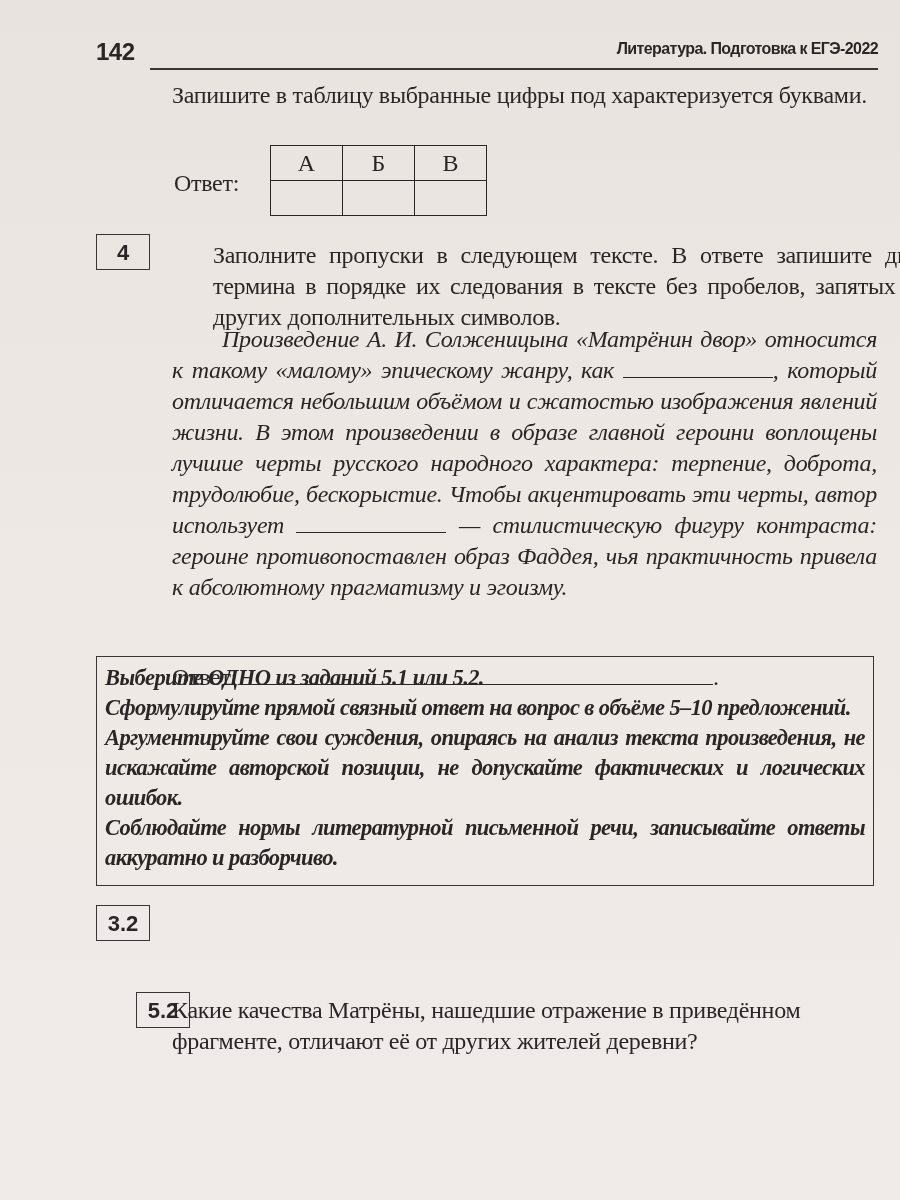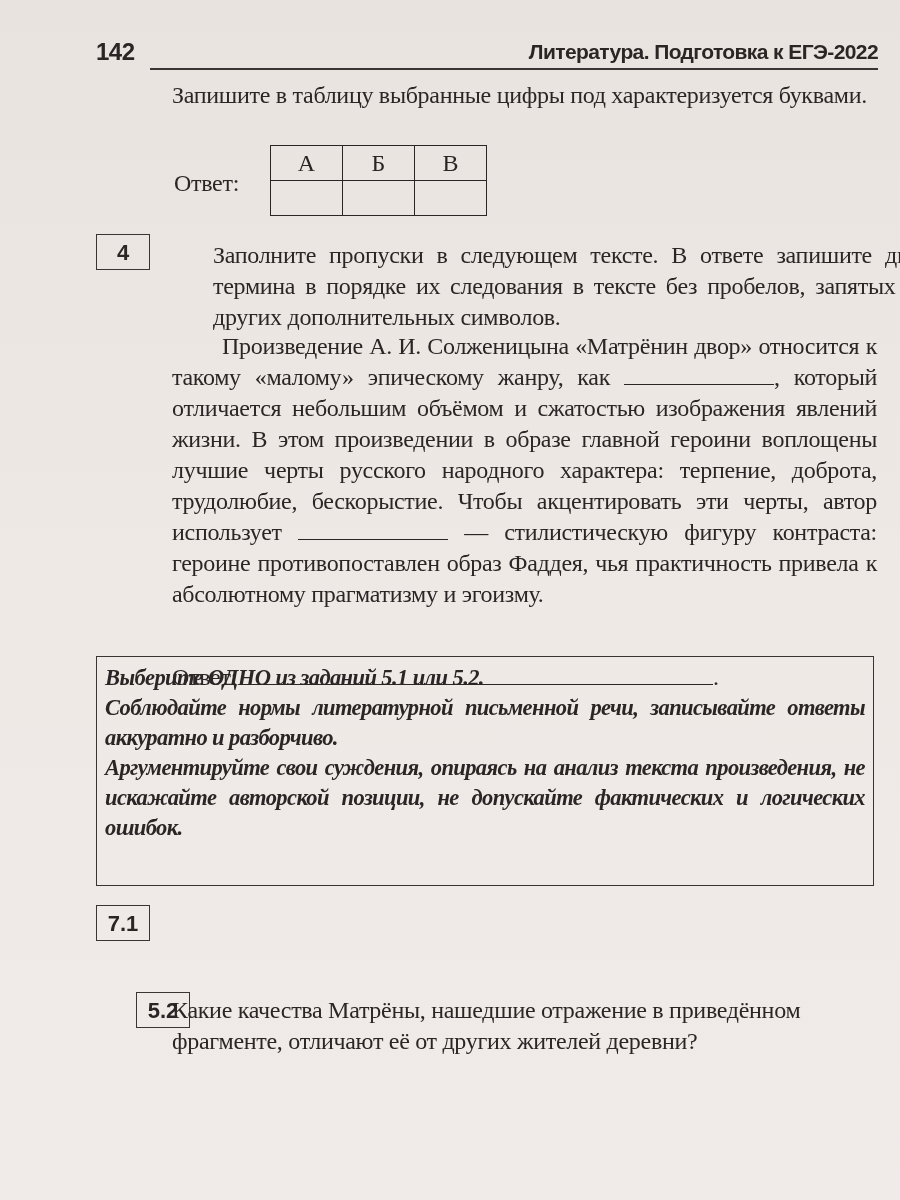--- a/index.html
+++ b/index.html
@@ -7,36 +7,36 @@
       width: 900px; height: 1200px; overflow: hidden;
       background: #ece6e2;
       color: #2a2626;
       font-family: "Liberation Serif", serif;
       position: relative;
     }
     .page { position: absolute; left: 0; top: 0; width: 900px; height: 1200px;
       background: linear-gradient(180deg, #e9e3df 0%, #efe9e6 50%, #f0ebe8 100%); }
     .header { position: absolute; left: 96px; top: 38px; width: 782px; height: 30px; }
     .page-num { position: absolute; left: 0; top: 0; font-family: "Liberation Sans", sans-serif; font-weight: bold; font-size: 24px; letter-spacing: -0.5px; }
-    .running-title { position: absolute; right: 0; top: 2px; font-family: "Liberation Sans", sans-serif; font-weight: bold; font-size: 21px; letter-spacing: -0.6px; }
+    .running-title { position: absolute; right: 0; top: 2px; font-family: "Liberation Sans", sans-serif; font-weight: bold; font-size: 16px; letter-spacing: -0.6px; }
     .header-rule { position: absolute; left: 150px; top: 68px; width: 728px; height: 2px; background: #3a3434; }
 
     .p { position: absolute; font-size: 24px; line-height: 31px; letter-spacing: -0.3px; }
     .intro { left: 172px; top: 80px; width: 705px; }
     .answer-label-1 { left: 174px; top: 168px; }
     table.abv { position: absolute; left: 270px; top: 145px; border-collapse: collapse; }
     table.abv td { border: 1.5px solid #2a2626; width: 71px; height: 34px; text-align: center; font-size: 24px; padding: 0; }
 
     .task-box { position: absolute; width: 54px; height: 36px; border: 1.5px solid #3a3434; font-family: "Liberation Sans", sans-serif; font-weight: bold; font-size: 22px; text-align: center; line-height: 36px; box-sizing: border-box; }
     .t4 { left: 96px; top: 234px; }
     .t51 { left: 96px; top: 905px; }
     .t52 { left: 96px; top: 992px; margin-left: 40px; }
 
     .task4-text { left: 172px; top: 240px; width: 705px; text-align: justify; margin-left: 41px; }
-    .italic-text { left: 172px; top: 331px; width: 705px; text-align: justify; text-indent: 50px; }
+    .italic-text { left: 172px; top: 324px; width: 705px; font-style: italic; text-align: justify; text-indent: 50px; }
     .blank { display: inline-block; border-bottom: 1.5px solid #2a2626; height: 22px; vertical-align: baseline; }
     .answer-label-2 { left: 172px; top: 616px; margin-top: 46px; }
     .answer-line { display: inline-block; width: 470px; border-bottom: 1.5px solid #2a2626; height: 20px; margin-left: 6px; }
 
     .instr-box { position: absolute; left: 96px; top: 656px; width: 778px; height: 230px; border: 1.5px solid #3a3434; box-sizing: border-box; padding: 6px 8px; }
     .instr-line { font-style: italic; font-weight: bold; font-size: 22.5px; line-height: 30px; letter-spacing: -0.6px; text-align: justify; }
 
     .q51 { left: 172px; top: 908px; width: 705px; }
     .q52 { left: 172px; top: 995px; width: 705px; font-family: Liberation Serif, serif; }
   </style>
@@ -68,22 +68,23 @@
   </tbody>
     </table>
 
   <div class="task-box t4">4</div>
   <div class="p task4-text">Заполните пропуски в следующем тексте. В ответе запишите два термина в порядке их следования в тексте без пробелов, запятых и других дополнительных символов.</div>
   <div class="p italic-text"><span>Произведение А. И. Солженицына «Матрёнин двор» относится к такому «малому» эпическому жанру, как </span><span class="blank" style="width:150px"></span><span>, который отличается небольшим объёмом и сжатостью изображения явлений жизни. В этом произведении в образе главной героини воплощены лучшие черты русского народного характера: терпение, доброта, трудолюбие, бескорыстие. Чтобы акцентировать эти черты, автор использует </span><span class="blank" style="width:150px"></span><span> — стилистическую фигуру контраста: героине противопоставлен образ Фаддея, чья практичность привела к абсолютному прагматизму и эгоизму.</span></div>
   <div class="p answer-label-2"><span>Ответ:</span><span class="answer-line"></span><span>.</span></div>
 
   <div class="instr-box">
     <div class="instr-line">Выберите ОДНО из заданий 5.1 или 5.2.</div>
+    <div class="instr-line">Сформулируйте прямой связный ответ на вопрос в объёме 5–10 предложений.</div>
+    <div class="instr-line">Аргументируйте свои суждения, опираясь на анализ текста произведения, не искажайте авторской позиции, не допускайте фактических и логических ошибок.</div>
     <div class="instr-line">Соблюдайте нормы литературной письменной речи, записывайте ответы аккуратно и разборчиво.</div>
-    <div class="instr-line">Аргументируйте свои суждения, опираясь на анализ текста произведения, не искажайте авторской позиции, не допускайте фактических и логических ошибок.</div>
   </div>
 
-  <div class="task-box t51">7.1</div>
+  <div class="task-box t51">3.2</div>
 
   <div class="task-box t52">5.2</div>
   <div class="p q52">Какие качества Матрёны, нашедшие отражение в приведённом фрагменте, отличают её от других жителей деревни?</div>
 
 </div>
 
 </body></html>

